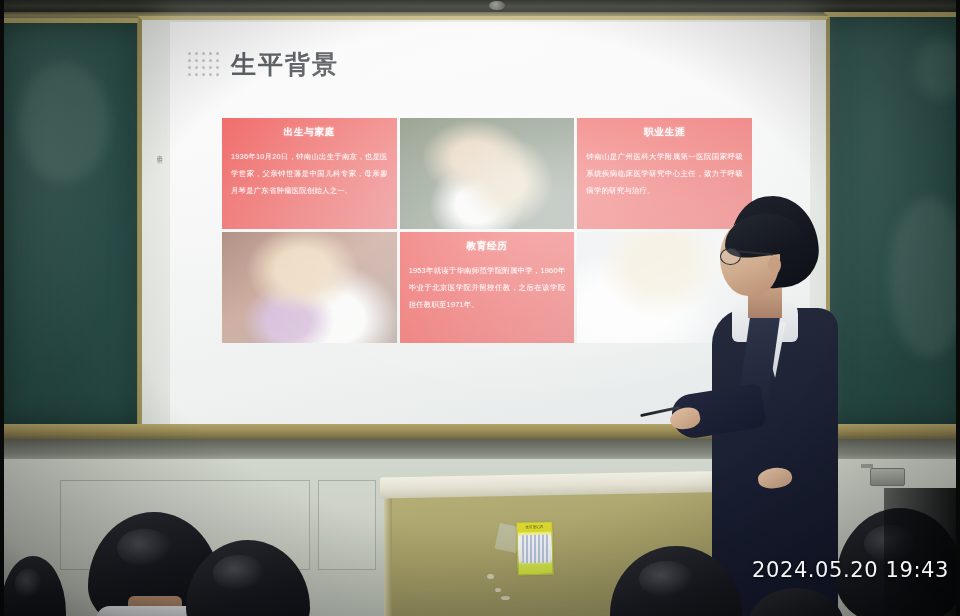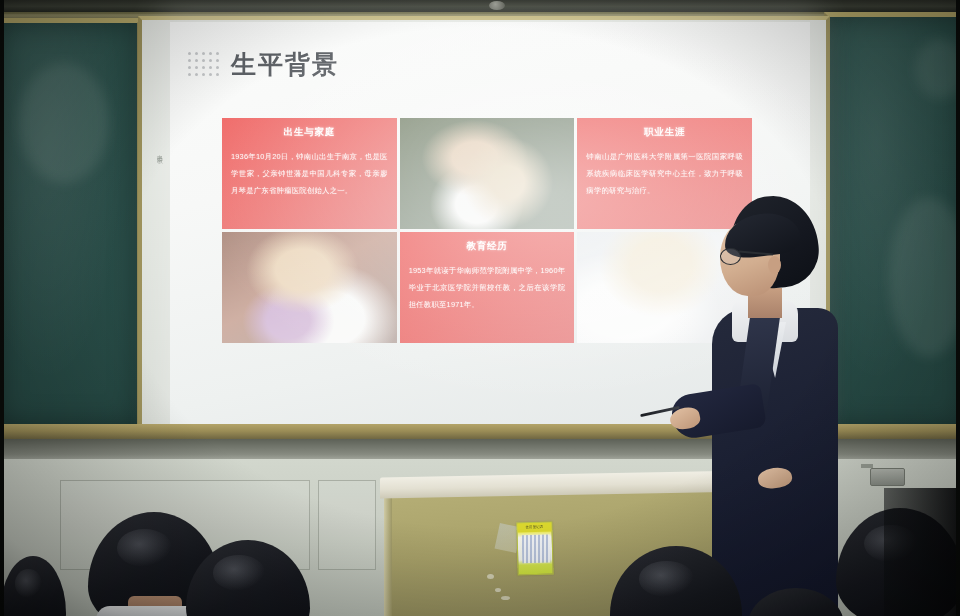--- a/index.html
+++ b/index.html
@@ -497,14 +497,15 @@
       <div class="head-sheen"></div>
     </div>
 
   <div class="head" style="left:748px;top:588px;width:96px;height:60px;"></div>
 
   <div class="vig-dark-r"></div>
   <div class="vig-left"></div>
   <div class="vig-right"></div>
   <div class="vignette"></div>
 
+  <div class="timestamp">2024.05.20  19:43</div>
 
 </div>
 
 </body></html>

